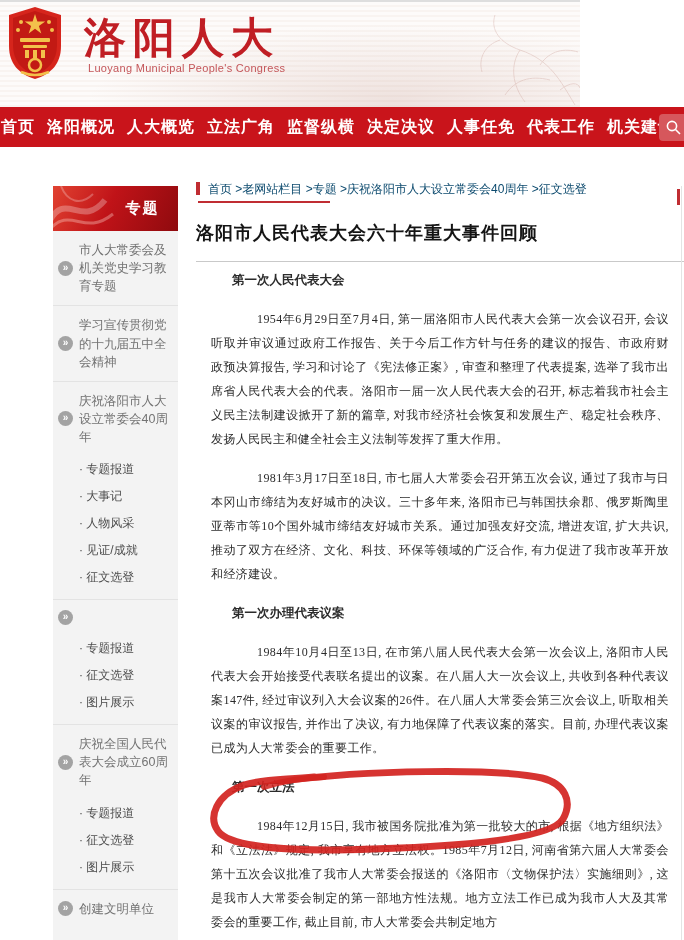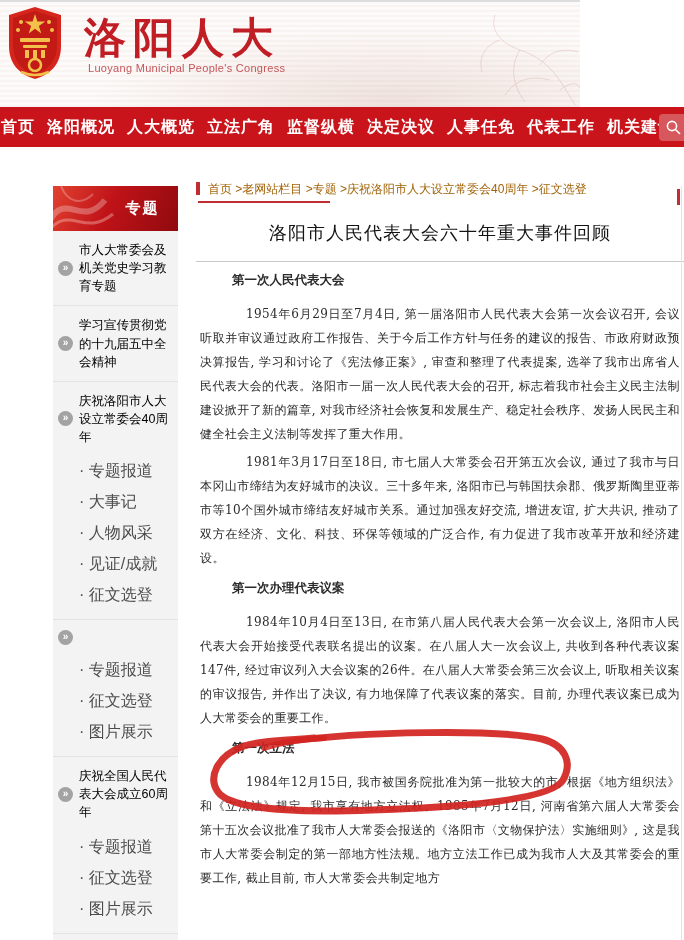--- a/index.html
+++ b/index.html
@@ -54,40 +54,40 @@
   .side-menu{background:#f3f3f3;min-height:709px;box-sizing:border-box;padding-bottom:20px;}
   .side-item{
     display:flex;align-items:center;gap:6px;padding:10px 6px 10px 5px;
     border-top:1px solid #e3e3e3;cursor:pointer;
   }
   .side-item:first-child{border-top:none;}
   .side-ico{
     flex:0 0 15px;width:15px;height:15px;border-radius:50%;background:#a3a3a3;
     color:#fff;font-size:10px;line-height:14px;text-align:center;font-weight:bold;
   }
-  .side-label{font-size:12.5px;color:#000000;line-height:1.45;}
+  .side-label{font-size:12.5px;color:#737373;line-height:1.45;}
   .side-subs{padding:0 0 8px 26px;}
-  .side-sub{font-size:16px;color:#4d4d4d;padding:5px 0;cursor:pointer;}
+  .side-sub{font-size:12px;color:#4d4d4d;padding:5px 0;cursor:pointer;}
   .side-sub::before{content:"· ";color:#4d4d4d;}
   
   .main{position:absolute;left:196px;top:181px;width:488px;}
-  .crumb-row{position:relative;padding-left:12px;font-size:12px;color:#a16207;line-height:16px;}
+  .crumb-row{position:relative;padding-left:12px;font-size:12px;color:#0c4a6e;line-height:16px;}
   .crumb-bar{position:absolute;left:0;top:1px;width:4px;height:13px;background:var(--crumb-red);}
   .crumb-underline{position:absolute;left:2px;top:20px;width:132px;height:2px;background:var(--crumb-red);}
   .crumb-part{cursor:pointer;}
   .crumb-sep{white-space:pre;}
   .article-title{
-    margin-top:24px;text-align:center;font-family:"DejaVu Serif",serif;
-    font-weight:normal;font-size:18px;color:#141414;letter-spacing:1px;
+    margin-top:24px;font-family:"DejaVu Serif",serif;
+    font-weight:bold;font-size:18px;color:#141414;letter-spacing:1px;
   }
   .title-divider{margin-top:16px;border-top:1px solid #c9c9c9;height:0;}
   .article-body{font-family:"DejaVu Serif",serif;font-size:12px;color:#2b2b2b;}
   .section{position:relative;}
   .sec-h{font-weight:bold;margin:6px 8px 10px 36px;line-height:24px;font-size:12.5px;}
-  .sec-p{margin:4px;line-height:24px;text-indent:46px;text-align:justify;letter-spacing:.4px;}
+  .sec-p{margin:15px;line-height:24px;text-indent:46px;text-align:justify;letter-spacing:.4px;font-family:Liberation Serif, serif;}
   .annot{position:absolute;left:10px;top:-8px;pointer-events:none;}
   
   .right-line{position:absolute;left:681px;top:186px;width:1px;height:754px;background:#e4e4e4;}
   .right-red-tick{position:absolute;left:677px;top:189px;width:3px;height:16px;background:var(--crumb-red);}
 </style>
 </head>
 <body style="--nav-red: #c9141b; --brand-red: #c01e24; --annot-red: #d2231f; --crumb-red: #c02d32;">
 
 <div class="header">
   <div class="logo">

